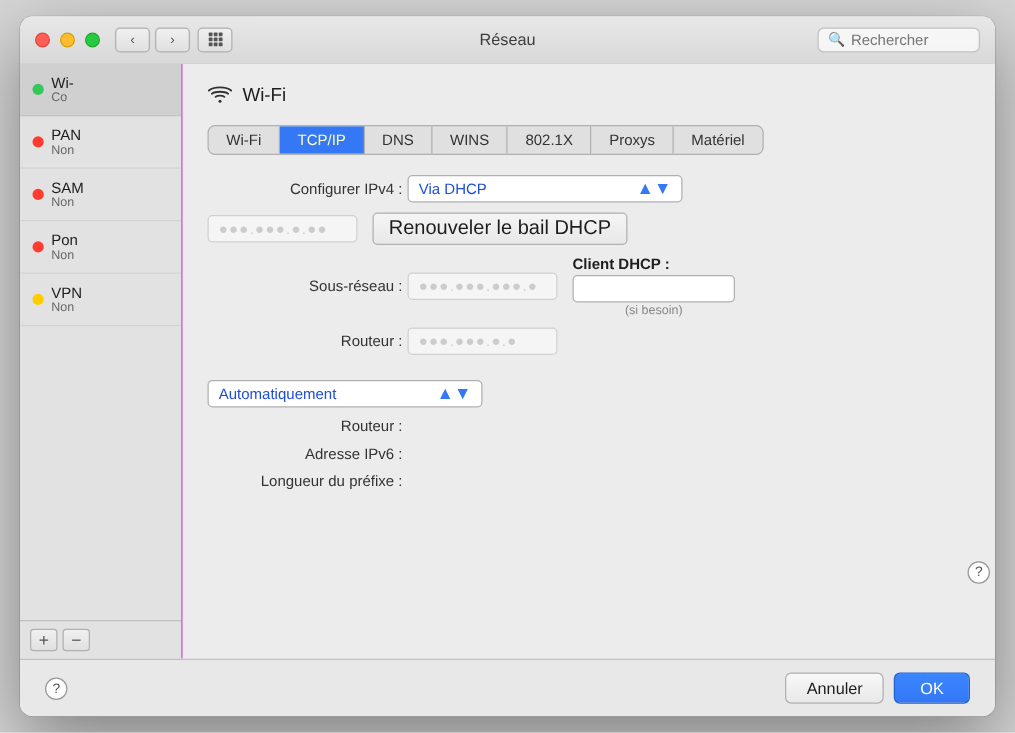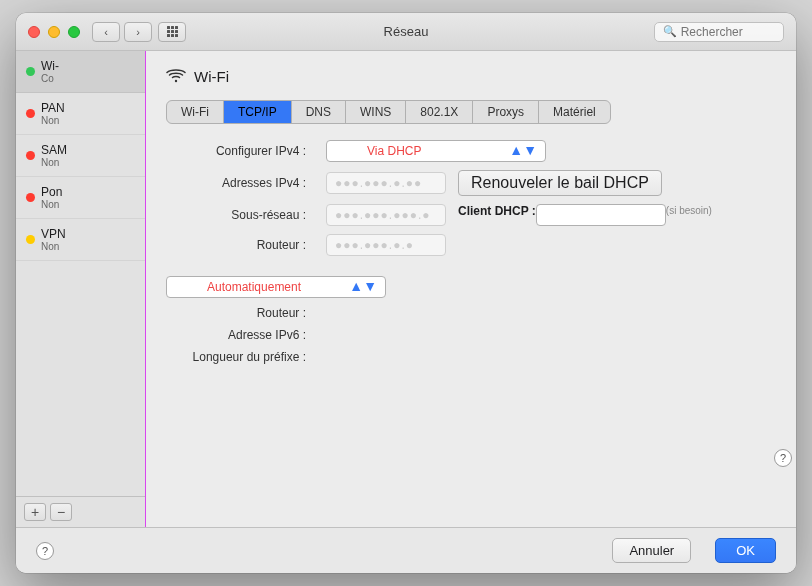--- a/index.html
+++ b/index.html
@@ -255,63 +255,62 @@
       color: #333;
       user-select: none;
     }
 
     .tab:last-child {
       border-right: none;
     }
 
     .tab.active {
       background: #3478f6;
-      color: #000000;
+      color: #fef9c3;
     }
 
     
     .form-area {
       flex: 1;
     }
 
     .form-row {
       display: flex;
       align-items: center;
       margin-bottom: 8px;
     }
 
     .form-label {
       text-align: right;
       width: 160px;
       flex-shrink: 0;
       font-size: 12px;
       color: #333;
-      padding-right: 20px;
+      padding-right: 4px;
     }
 
     .form-value {
       font-size: 12px;
       color: #555;
     }
 
     .select-box {
       display: flex;
       align-items: center;
       background: white;
       border: 1px solid #b0b0b0;
       border-radius: 4px;
       padding: 3px 8px;
       width: 220px;
       justify-content: space-between;
     }
 
     .select-text {
       font-size: 12px;
-      color: #ef4444;
-      margin-left: 32px;
+      color: #1d4ed8;
     }
 
     .select-arrows {
       font-size: 14px;
       color: #3478f6;
       display: flex;
       flex-direction: column;
       line-height: 0.8;
       margin-left: 6px;
     }
@@ -332,21 +331,21 @@
       background: linear-gradient(to bottom, #f5f5f5, #e8e8e8);
       border: 1px solid #b0b0b0;
       border-radius: 4px;
       font-size: 16px;
       cursor: pointer;
       color: #1d1d1f;
     }
 
     .dhcp-client-group {
       display: flex;
-      flex-direction: row;
+      flex-direction: column;
       margin-left: 12px;
     }
 
     .dhcp-client-label {
       font-size: 12px;
       font-weight: 600;
       color: #1d1d1f;
       margin-bottom: 2px;
     }
 
@@ -390,21 +389,21 @@
       align-items: center;
       justify-content: center;
       font-size: 11px;
       color: #555;
       cursor: pointer;
       background: white;
     }
 
     .action-buttons {
       display: flex;
-      gap: 24px;
+      gap: 8px;
     }
 
     .btn-cancel {
       padding: 4px 16px;
       background: linear-gradient(to bottom, #f8f8f8, #e8e8e8);
       border: 1px solid #b0b0b0;
       border-radius: 5px;
       font-size: 13px;
       cursor: pointer;
       color: #1d1d1f;
@@ -549,21 +548,20 @@
 
         <div class="form-row">
           <div class="form-label">Configurer IPv4 :</div>
           <div class="select-box">
             <span class="select-text">Via DHCP</span>
             <span class="select-arrows">▲▼</span>
           </div>
         </div>
 
         <div class="form-row">
-          <div class="form-label">Adresses IPv4 :</div>
           <div class="ip-value" style="color:#ccc; letter-spacing:1px;">●●●.●●●.●.●●</div>
           <button class="dhcp-btn">Renouveler le bail DHCP</button>
         </div>
 
         <div class="form-row">
           <div class="form-label">Sous-réseau :</div>
           <div class="ip-value" style="color:#ccc; letter-spacing:1px;">●●●.●●●.●●●.●</div>
           <div class="dhcp-client-group">
             <span class="dhcp-client-label">Client DHCP :</span>
             <input class="dhcp-input" type="text" value="" style="">

